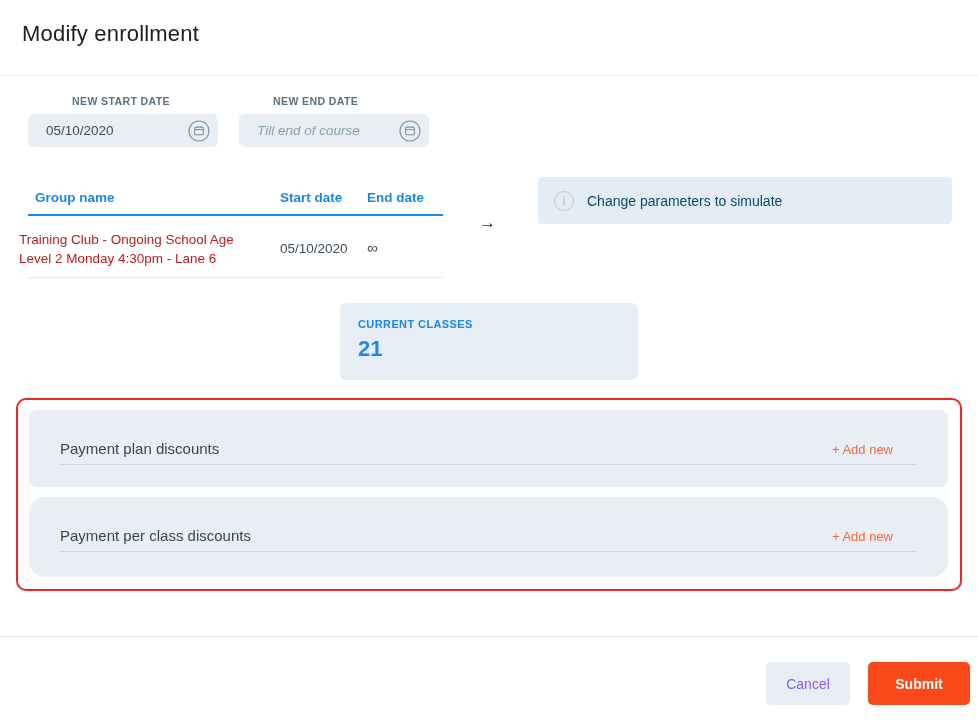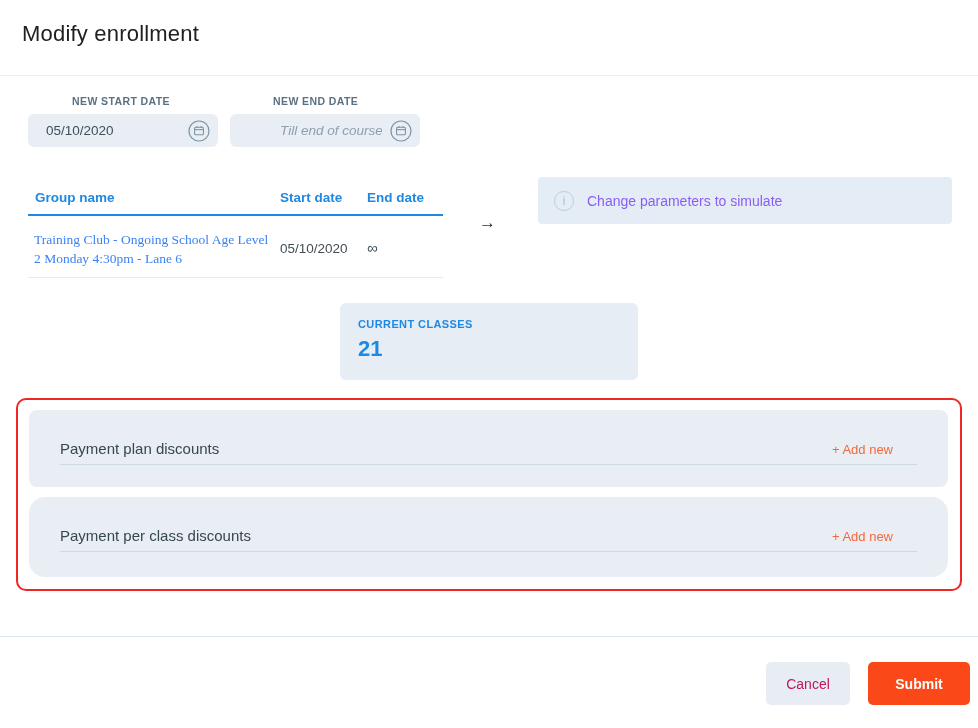--- a/index.html
+++ b/index.html
@@ -35,21 +35,21 @@
     padding-left: 44px;
   }
   .lbl-start { left: 28px; top: 95px; }
   .lbl-end   { left: 229px; top: 95px; }
   .date-field {
     top: 114px; width: 190px; height: 33px;
     background: #e8eef4;
     border-radius: 6px;
   }
   .fld-start { left: 28px; }
-  .fld-end   { left: 230px; padding-left: 32px; }
+  .fld-end   { left: 239px; }
   .date-field input {
     width: 100%; height: 100%;
     background: transparent;
     border: none; outline: none;
     padding: 0 38px 0 18px;
     font-family: "Liberation Sans", sans-serif;
     font-size: 13.5px;
     color: #3d4f5c;
   }
   .date-field input::placeholder {
@@ -66,22 +66,22 @@
     display: flex; align-items: center; justify-content: center;
   }
 
   
   .th { font-size: 13.5px; font-weight: bold; color: #1e88e5; top: 190px; }
   .th-group { left: 35px; }
   .th-start { left: 280px; }
   .th-end   { left: 367px; }
   .table-header-line { left: 28px; top: 214px; width: 415px; height: 2px; background: #1e88e5; }
   .td-name {
-    left: 34px; top: 231px; width: 238px;
-    font-size: 13.5px; color: #3b82f6; line-height: 18.5px; font-family: Liberation Serif, serif;
+    left: 19px; top: 231px; width: 238px;
+    font-size: 13.5px; color: #b91c1c; line-height: 18.5px;
   }
   .td-start { left: 280px; top: 241px; font-size: 13.5px; color: #414e58; }
   .td-end   { left: 367px; top: 239px; font-size: 15px; color: #414e58; }
   .row-divider { left: 28px; top: 277px; width: 415px; height: 1px; background: #e9e9e9; }
 
   
   .sim-arrow { left: 479px; top: 213px; font-size: 17px; font-weight: bold; color: #2e2e2e; }
   .info-box {
     left: 538px; top: 177px; width: 414px; height: 47px;
     background: #e4ecf5; border-radius: 4px;
@@ -90,21 +90,21 @@
   .info-icon {
     width: 20px; height: 20px;
     margin-left: 16px;
     border: 1.5px solid #c0cdd9;
     border-radius: 50%;
     color: #b3c1ce;
     font-size: 12px;
     display: flex; align-items: center; justify-content: center;
     flex: none;
   }
-  .info-text { margin-left: 13px; font-size: 14px; color: #8b5cf6; }
+  .info-text { margin-left: 13px; font-size: 14px; color: #0c4a6e; }
 
   
   .cc-box {
     left: 340px; top: 303px; width: 298px; height: 77px;
     background: #e6edf4; border-radius: 6px;
   }
   .cc-label {
     position: absolute; left: 18px; top: 15px;
     font-size: 11px; font-weight: bold;
     color: #1e88e5; letter-spacing: 0.4px;
@@ -145,21 +145,21 @@
   .divider-bottom { left: 0; top: 636px; width: 978px; height: 1px; background: #dce5ed; }
   .btn {
     top: 662px; height: 43px;
     border: none; border-radius: 5px;
     font-family: "Liberation Sans", sans-serif;
     font-size: 14px;
     cursor: pointer;
   }
   .btn-cancel {
     left: 766px; width: 84px;
-    background: #e8edf3; color: #be185d;
+    background: #e8edf3; color: #8b5cf6;
   }
   .btn-submit {
     left: 868px; width: 102px;
     background: #fb4818; color: #ffffff;
     font-weight: bold;
   }
 </style>
 </head>
 <body>
 

